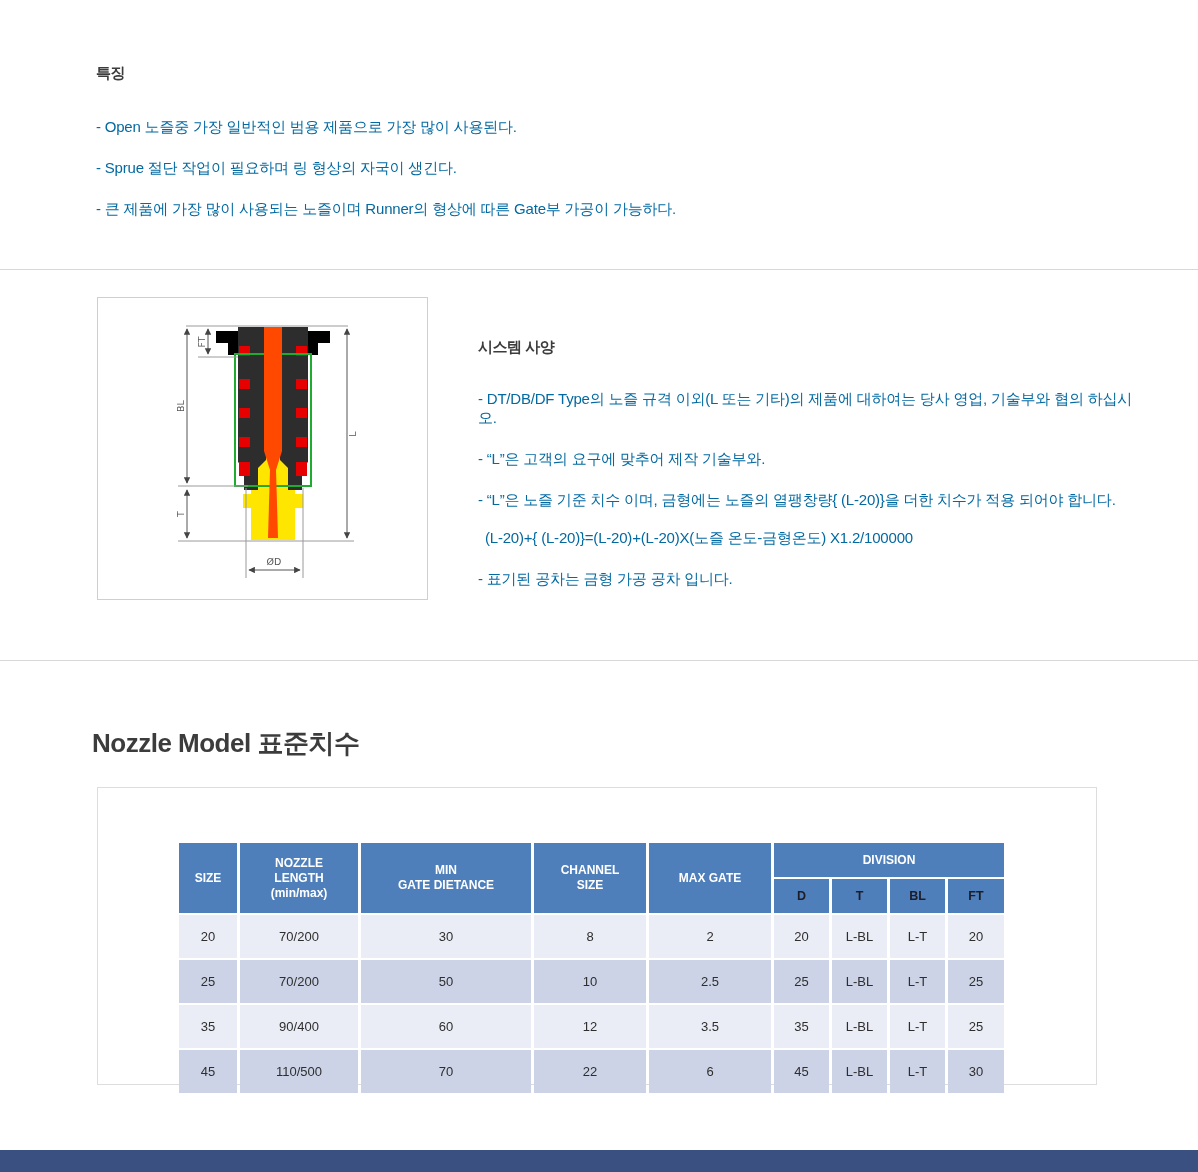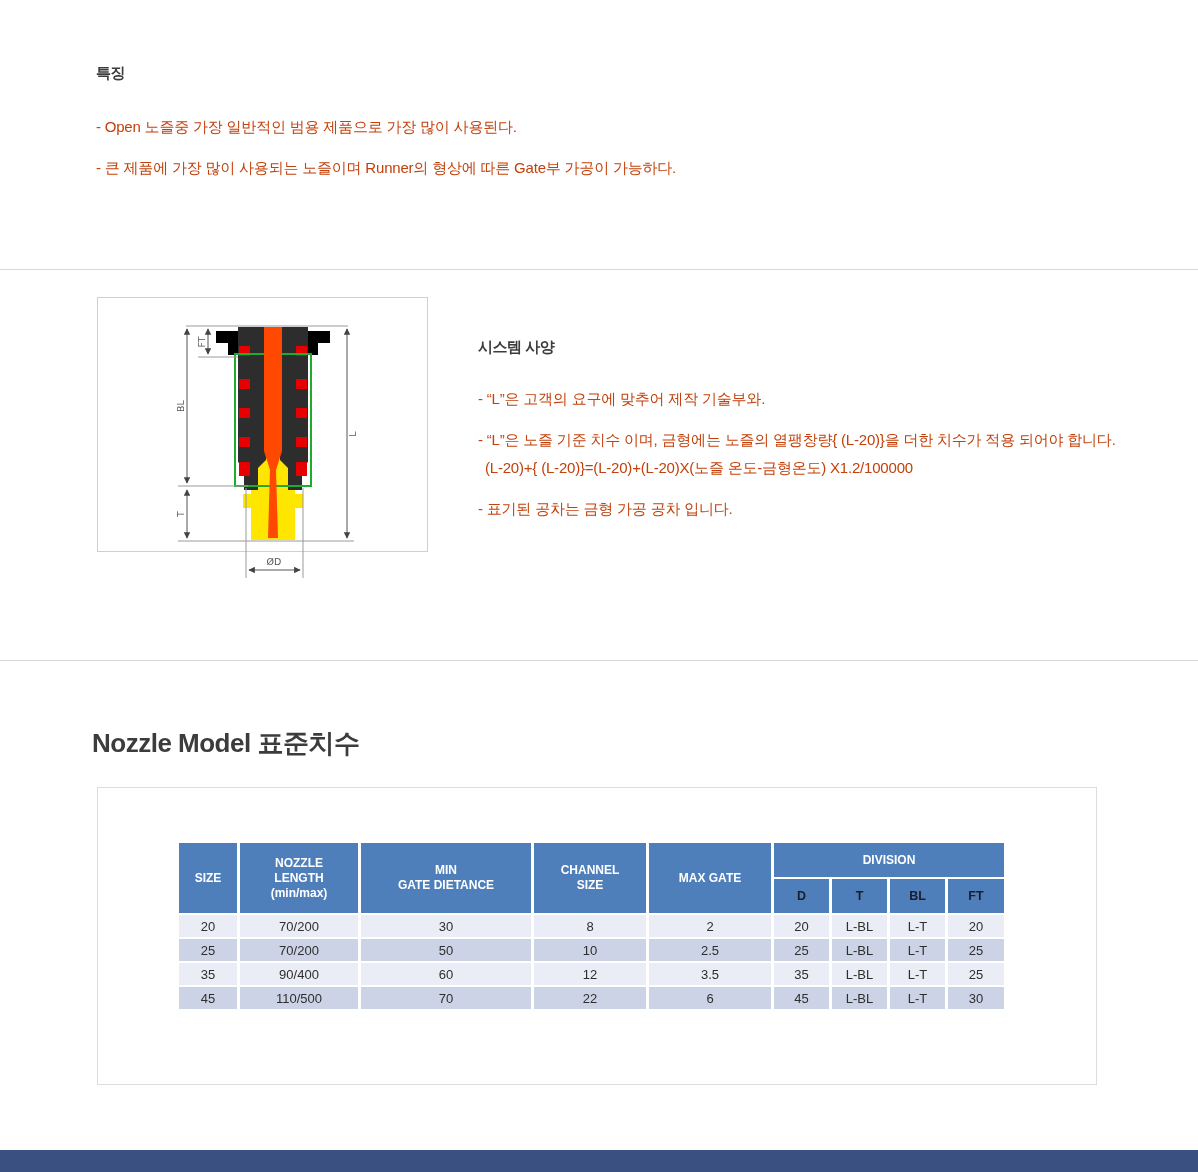--- a/index.html
+++ b/index.html
@@ -12,66 +12,67 @@
   .section-title {
     position:absolute; font-size:15px; font-weight:600; color:#3c3c3c;
     letter-spacing:-0.5px;
   }
   .big-title {
     position:absolute; font-size:26px; font-weight:600; color:#3c3c3c;
     letter-spacing:-0.5px;
   }
   .bullet-list { position:absolute; }
   .bullet-item {
-    font-size:15px; color:#c2410c; line-height:19px; margin-bottom:22px;
+    font-size:15px; color:#0369a1; line-height:19px; margin-bottom:22px;
     letter-spacing:-0.2px;
   }
-  .bullet-item .cont-line { display:block; margin-top:9px; padding-left:7px; }
+  .bullet-item .cont-line { display:block; margin-top:19px; padding-left:7px; }
   .divider {
     position:absolute; left:0; width:1198px; height:0;
     border-top:1px solid #d8d8d8;
   }
   .diagram-box {
-    position:absolute; left:97px; top:297px; width:331px; height:255px;
+    position:absolute; left:97px; top:297px; width:331px; height:303px;
     border:1px solid #cfcfcf; background:#ffffff;
   }
   .table-panel {
     position:absolute; left:97px; top:787px; width:1000px; height:298px;
     border:1px solid #dddddd; background:#ffffff;
   }
   table.nz-table {
     border-collapse:separate; border-spacing:3px 2px; table-layout:fixed;
     margin:53px 0 0 78px;
   }
   table.nz-table th {
     background:#4f7fba; color:#ffffff; font-weight:700; font-size:12px;
     text-align:center; vertical-align:middle; white-space:pre-line; line-height:15px;
   }
   table.nz-table thead tr.hrow1 th { height:34px; }
   table.nz-table thead tr.hrow2 th { height:34px; }
   table.nz-table th.sub-h { color:#1d1d28; font-size:12.5px; }
   table.nz-table td {
     text-align:center; vertical-align:middle; font-size:13px; color:#2e2e2e;
-    height:22px;
+    height:43px;
   }
   tr.row-light td { background:#eaedf5; }
   tr.row-dark  td { background:#ccd3e6; }
   .footer-bar {
     position:absolute; left:0; top:1150px; width:1198px; height:22px;
     background:#3a5080;
   }
   svg text { font-family:"DejaVu Sans",sans-serif; }
 </style>
 </head>
 <body>
 
 <div class="section-title" style="left:96px; top:64px;">특징</div>
 
 <div class="bullet-list" style="left:96px; top:117px; width:1000px;">
   <div class="bullet-item">- Open 노즐중 가장 일반적인 범용 제품으로 가장 많이 사용된다.</div>
+  <div class="bullet-item">- Sprue 절단 작업이 필요하며 링 형상의 자국이 생긴다.</div>
   <div class="bullet-item">- 큰 제품에 가장 많이 사용되는 노즐이며 Runner의 형상에 따른 Gate부 가공이 가능하다.</div>
 </div>
 
 <div class="divider" style="top:269px;"></div>
 
 <div class="diagram-box">
   <svg width="329" height="301" viewBox="0 0 329 301">
     <defs>
       <marker id="arr" viewBox="0 0 10 10" refX="9" refY="5" markerWidth="6.5" markerHeight="6.5" orient="auto-start-reverse">
         <path d="M0,0 L10,5 L0,10 z" fill="#444"></path>
@@ -131,20 +132,21 @@
       <text x="83" y="219" transform="rotate(-90 83 216)">T</text>
       <text x="255" y="139" transform="rotate(-90 255 136)">L</text>
       <text x="176" y="267">ØD</text>
     </g>
   </svg>
 </div>
 
 <div class="section-title" style="left:478px; top:338px;">시스템 사양</div>
 
 <div class="bullet-list" style="left:478px; top:389px; width:660px;">
+  <div class="bullet-item">- DT/DB/DF Type의 노즐 규격 이외(L 또는 기타)의 제품에 대하여는 당사 영업, 기술부와 협의 하십시오.</div>
   <div class="bullet-item">- “L”은 고객의 요구에 맞추어 제작 기술부와.</div>
   <div class="bullet-item">
     <span>- “L”은 노즐 기준 치수 이며, 금형에는 노즐의 열팽창량{ (L-20)}을 더한 치수가 적용 되어야 합니다.</span>
     <span class="cont-line">(L-20)+{ (L-20)}=(L-20)+(L-20)X(노즐 온도-금형온도) X1.2/100000</span>
   </div>
   <div class="bullet-item">- 표기된 공차는 금형 가공 공차 입니다.</div>
 </div>
 
 <div class="divider" style="top:660px;"></div>
 

